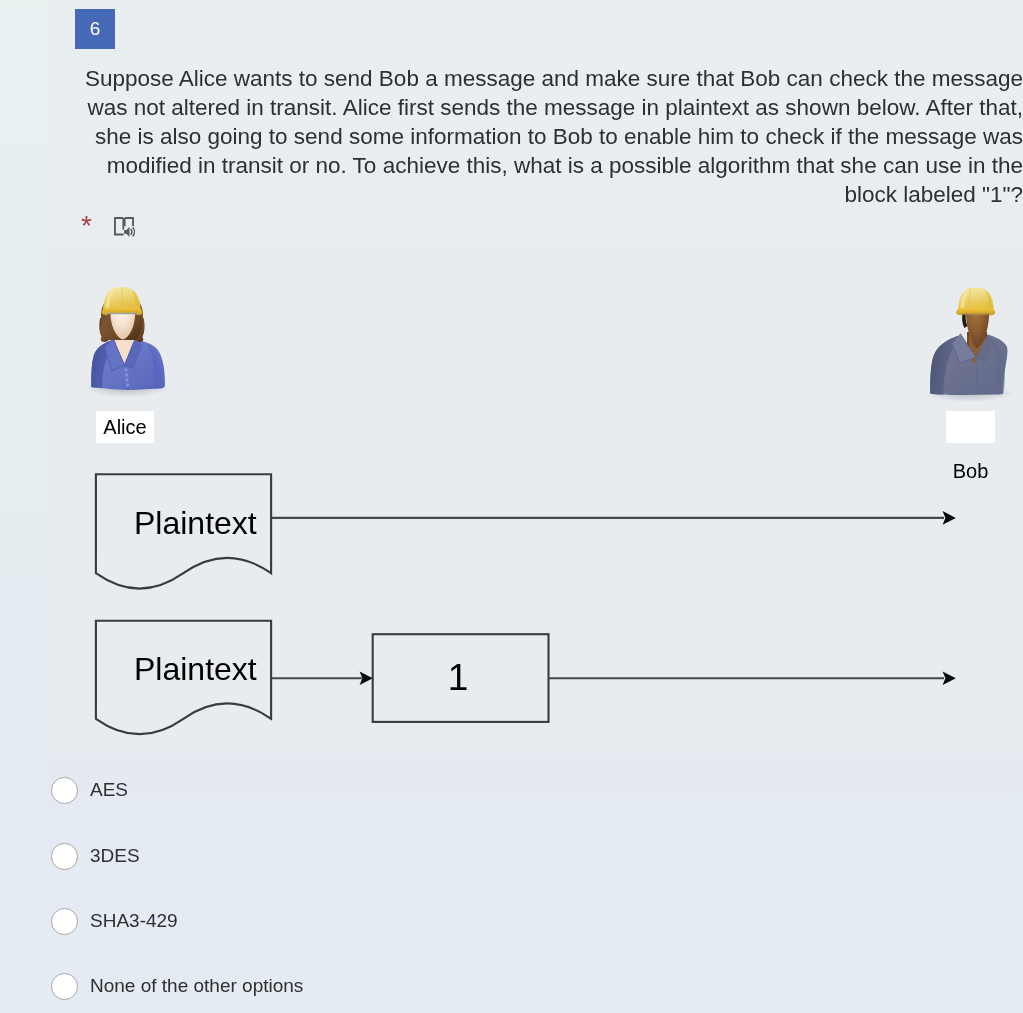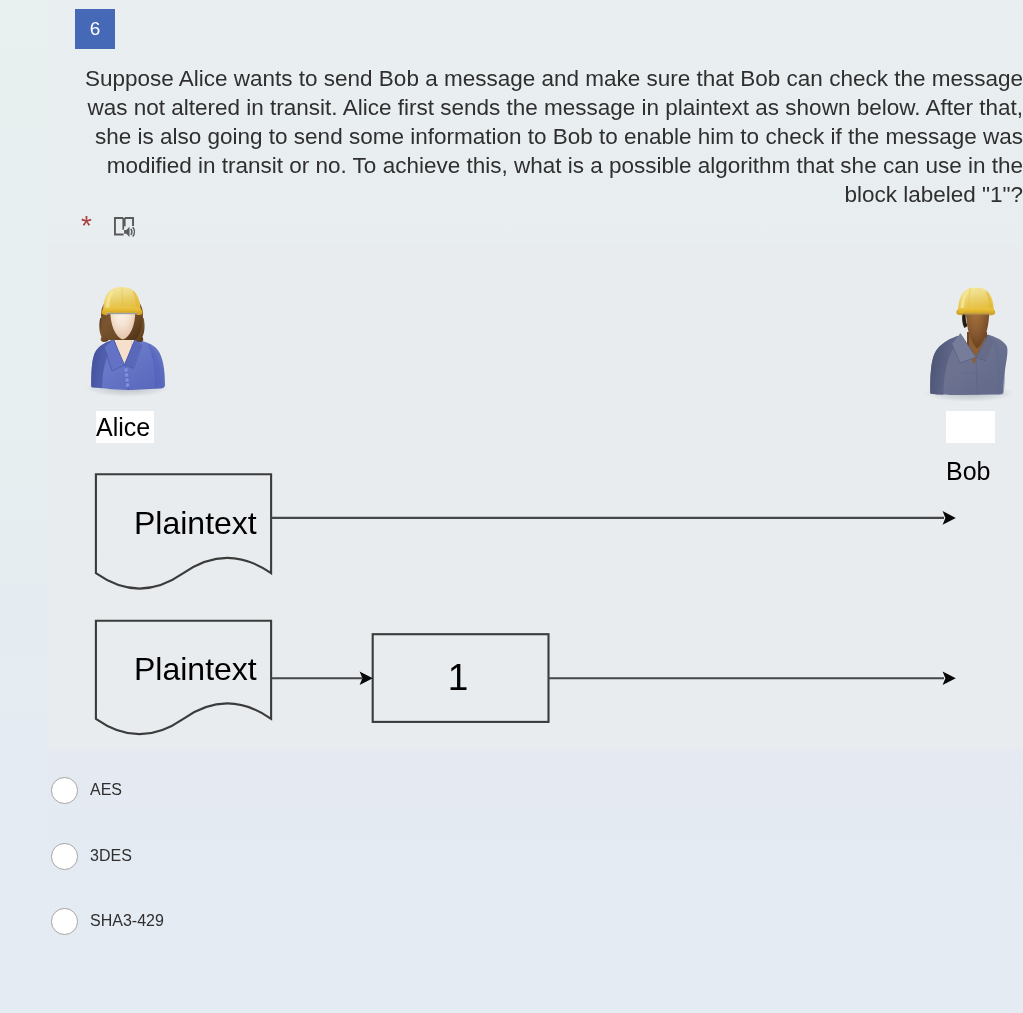--- a/index.html
+++ b/index.html
@@ -26,31 +26,31 @@
 
   .meta{position:absolute;left:74px;top:212px;width:200px;height:30px;}
   .req{position:absolute;left:7px;top:1.5px;color:#ab4042;font-size:28px;line-height:24px;}
   .reader{position:absolute;left:39px;top:3.9px;width:22px;height:21px;line-height:0;}
 
   
   .diagram{position:absolute;left:48px;top:245px;width:975px;height:504px;
            background:#e8ecef;overflow:hidden;}
 
   .dsvg{position:absolute;left:0;top:0;}
-  .figlabel{position:absolute;color:#000000;font-size:25px;line-height:32px;
-            white-space:nowrap;}
+  .figlabel{position:absolute;color:#000000;font-size:20px;line-height:32px;
+            text-align:center;white-space:nowrap;}
   .doclabel{position:absolute;color:#000000;font-size:32px;line-height:30px;white-space:nowrap;margin-top:8px;}
   .blocklabel{position:absolute;color:#000000;font-size:37px;line-height:37px;
               text-align:center;white-space:nowrap;}
 
   
   .opt{position:absolute;left:51px;width:600px;height:26px;}
   .radio{position:absolute;left:0;top:0;width:26.5px;height:26.5px;border:1.2px solid #a7a5a3;
          border-radius:50%;background:#ffffff;box-sizing:border-box;}
-  .optlabel{position:absolute;left:39px;top:0px;font-size:16px;line-height:26px;color:#2f2f2f;}
+  .optlabel{position:absolute;left:39px;top:0px;font-size:19px;line-height:26px;color:#2f2f2f;}
 </style>
 </head>
 <body>
 
 <div id="root">
 
   <div class="gutter"></div>
 
   <div class="badge">6</div>
 
@@ -277,14 +277,18 @@
     <span class="optlabel">AES</span>
   </div>
   <div class="opt" style="top:843px">
     <span class="radio"></span>
     <span class="optlabel">3DES</span>
   </div>
   <div class="opt" style="top:908px">
     <span class="radio"></span>
     <span class="optlabel">SHA3-429</span>
   </div>
+  <div class="opt" style="top:973px">
+    <span class="radio"></span>
+    <span class="optlabel">None of the other options</span>
+  </div>
 
 </div>
 
 </body></html>

